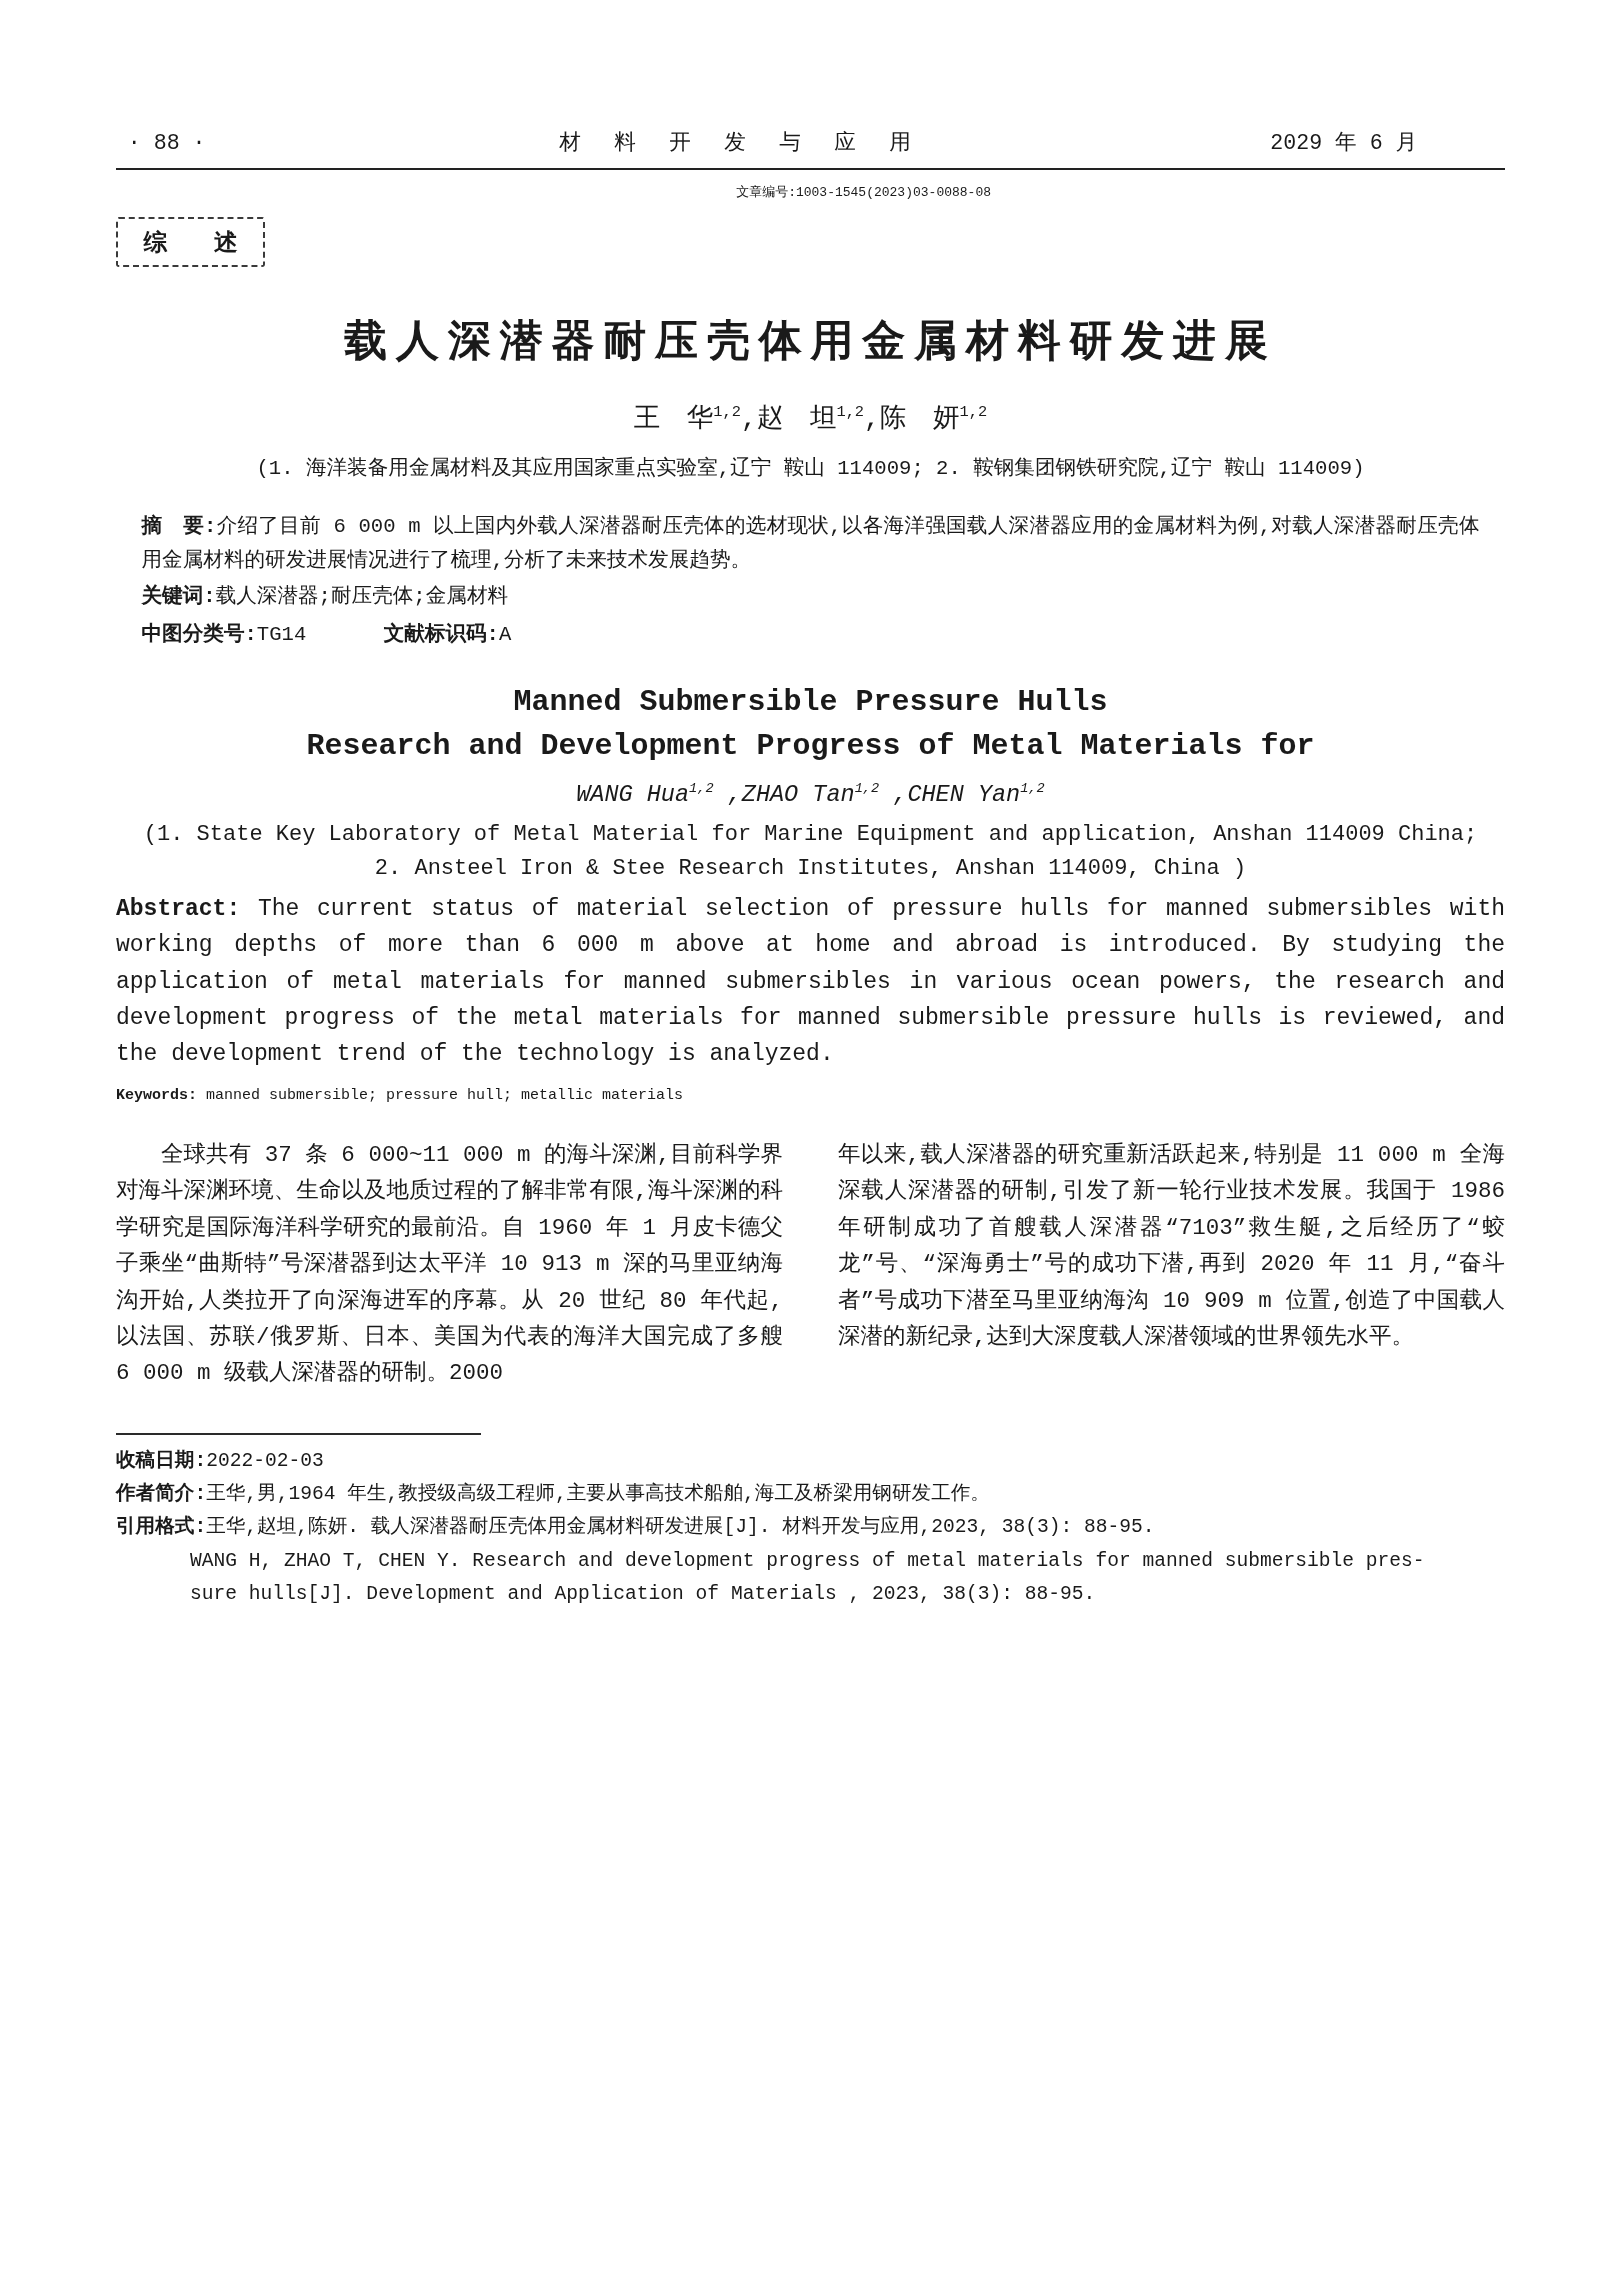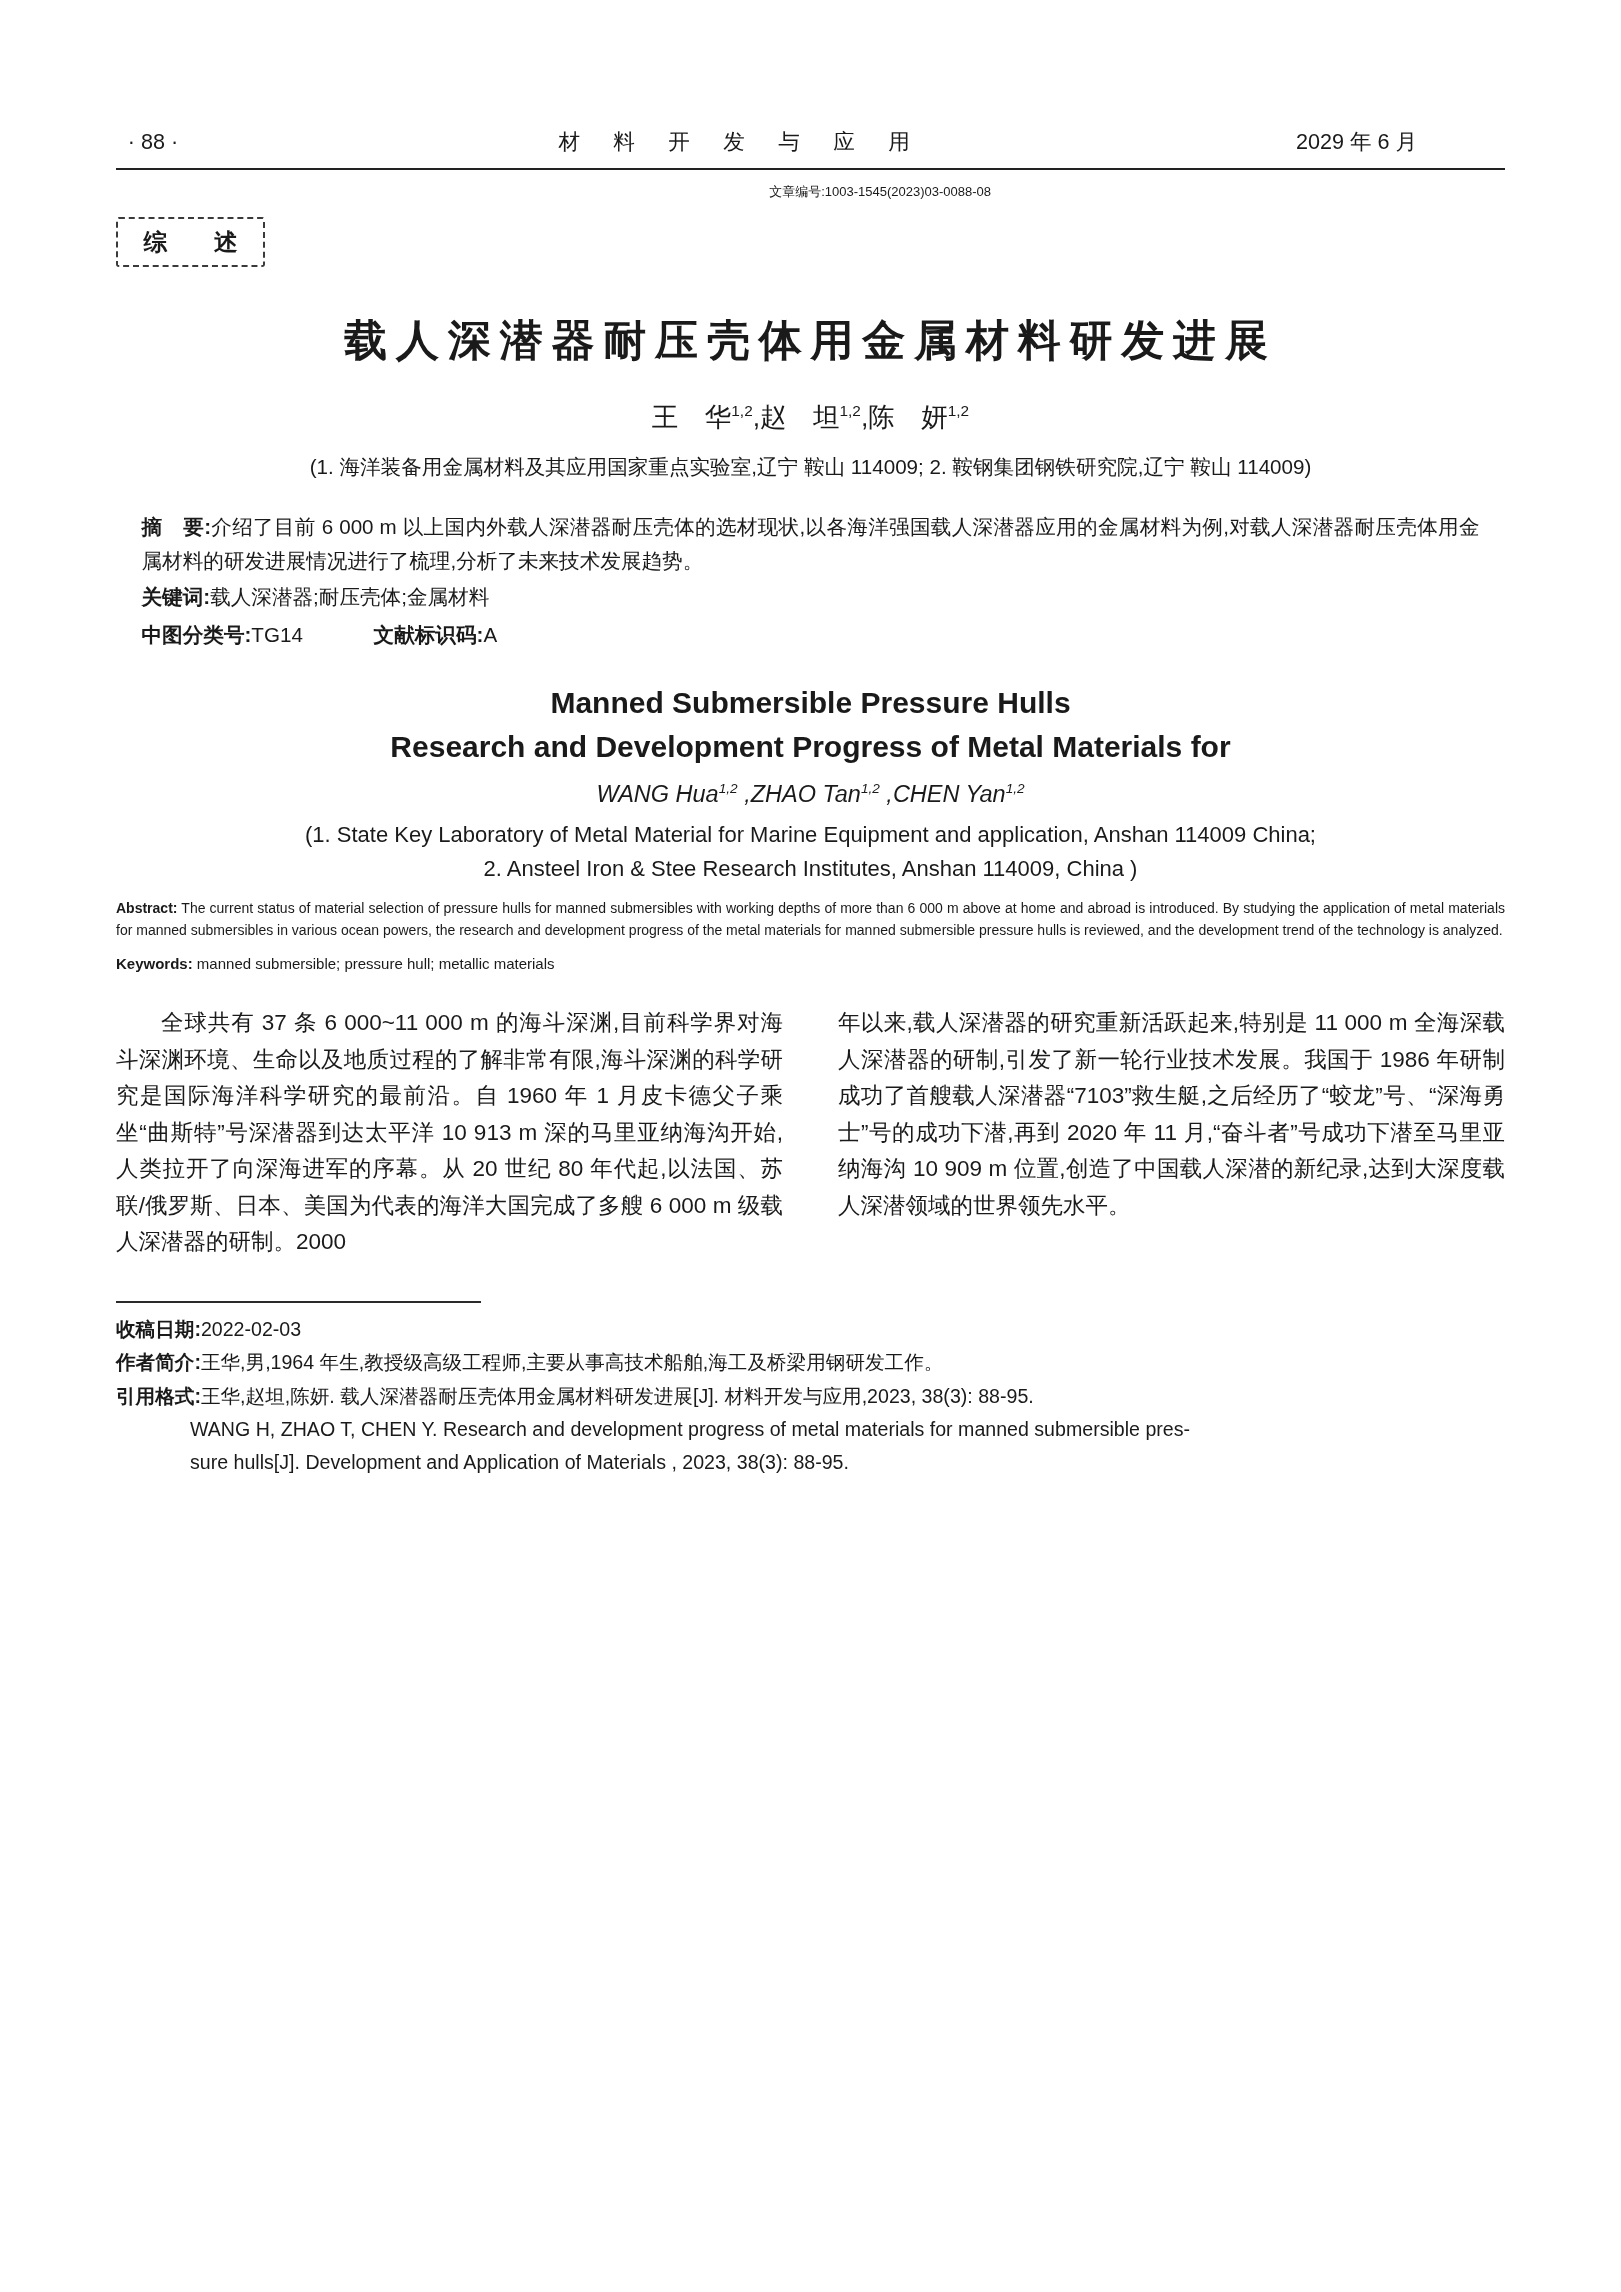--- a/index.html
+++ b/index.html
@@ -3,21 +3,21 @@
 <meta charset="utf-8">
 <style>
   * { margin: 0; padding: 0; box-sizing: border-box; }
   html, body { background: #ffffff; }
   .page {
     position: relative;
     width: 1621px;
     height: 1840px;
     background: #ffffff;
     color: #1a1a1a;
-    font-family: Liberation Sans, sans-serif;
+    font-family: Liberation Mono, monospace;
     padding: 127px 116px 8px 116px;
     overflow: hidden;
   }
   
   .journal-header {
     display: flex;
     justify-content: space-between;
     align-items: baseline;
     border-bottom: 2px solid #222;
     padding: 0 11.8px 11.8px 11.8px;
@@ -89,22 +89,22 @@
     font-size: 23.5px;
     font-style: italic;
   }
   .affiliation-en {
     margin-top: 9.8px;
     text-align: center;
     font-size: 22px;
     line-height: 1.55;
   }
   .abstract-en {
-    margin-top: 11px;
-    font-size: 14px;
+    margin-top: 5px;
+    font-size: 23px;
     line-height: 1.58;
     text-align: justify;
   }
   .abstract-en .lbl, .keywords-en .lbl { font-weight: bold; }
   .keywords-en {
     margin-top: 14px;
     font-size: 15px;
   }
   
   .body-columns {

